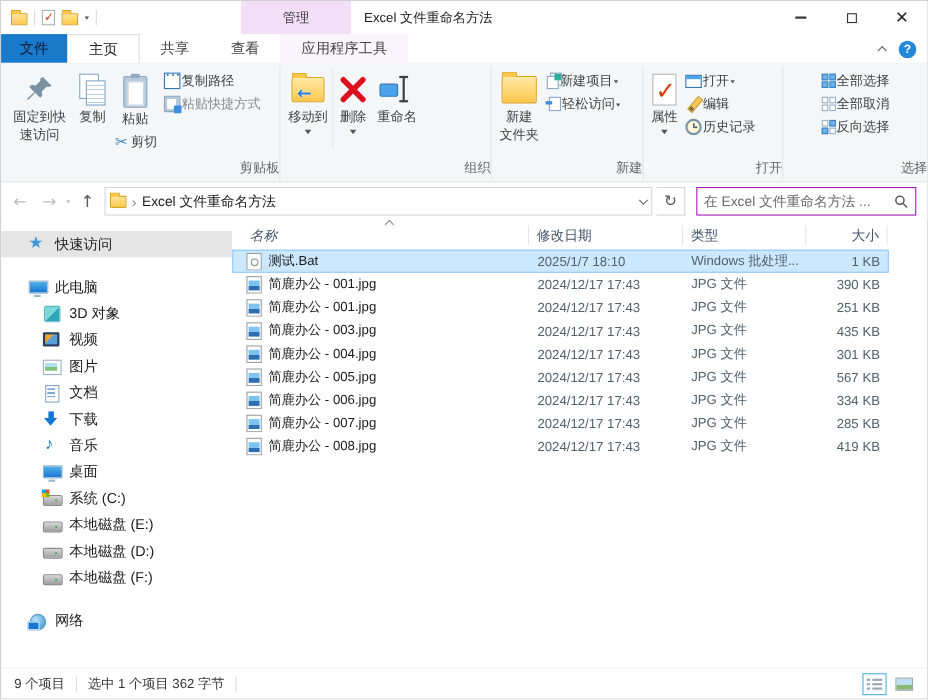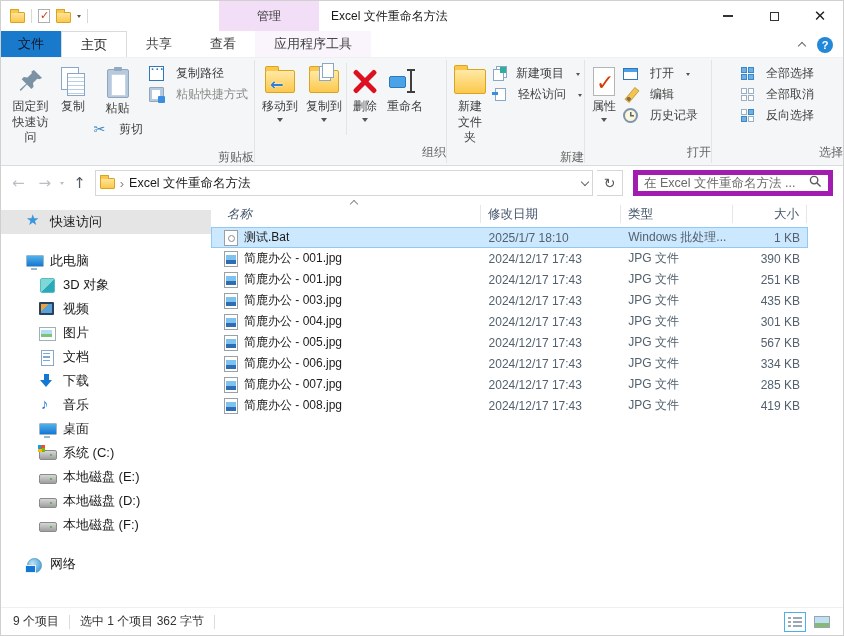--- a/index.html
+++ b/index.html
@@ -37,21 +37,21 @@
   .help-ic { width:16px; height:16px; border-radius:50%; background:#2488d8; color:#fff; font-size:11px; font-weight:bold; display:flex; align-items:center; justify-content:center; }
 
   
   .ribbon { height:108px; background:#f5f6f7; border-bottom:1px solid #dadbdc; display:flex; flex:none; }
   .rgroup { display:flex; flex-direction:column; padding-top:3px; }
   .rgroup-content { flex:1; display:flex; align-items:flex-start; padding:0 3px; }
   .rgroup-label { text-align:right; font-size:12px; color:#656565; padding:1px 0 4px; }
   .rsep { width:1px; background:#e3e4e5; margin:2px 0; }
   .rbig { display:flex; flex-direction:column; align-items:center; padding:2px 4px; font-size:12px; color:#3f3f3f; line-height:1.3; text-align:center; }
   .rbig .ric { height:36px; display:flex; align-items:center; justify-content:center; }
-  .rsm { display:flex; align-items:center; gap:12px; font-size:12px; color:#3f3f3f; padding:2px 3px; white-space:nowrap; }
+  .rsm { display:flex; align-items:center; gap:1px; font-size:12px; color:#3f3f3f; padding:2px 3px; white-space:nowrap; }
   .rcol { display:flex; flex-direction:column; align-items:flex-start; padding-top:2px; }
 
   
   .bfolder { position:relative; width:30px; height:23px; background:linear-gradient(180deg,#ffe9a6,#fcc84c); border:1px solid #d9a521; border-radius:2px; }
   .bfolder::before { content:""; position:absolute; top:-5px; left:-1px; width:12px; height:4px; background:#fcc84c; border:1px solid #d9a521; border-bottom:none; border-radius:2px 2px 0 0; }
   .ov-arrow { position:absolute; left:4px; top:4px; color:#2f7ed8; font-size:16px; font-weight:bold; text-shadow:0 0 2px #fff; font-family:"DejaVu Sans",sans-serif; }
   .ov-pages { position:absolute; left:12px; top:-8px; width:12px; height:15px; background:#fff; border:1px solid #8ba7c7; box-shadow:-3px 3px 0 -1px #fff, -3px 3px 0 0 #8ba7c7; }
   .copy-ic { position:relative; width:24px; height:28px; }
   .copy-ic::before, .copy-ic::after { content:""; position:absolute; width:16px; height:21px; background:#fff; border:1px solid #8ba7c7; }
   .copy-ic::before { left:0; top:0; }
@@ -97,21 +97,21 @@
   .selgrid .o { background:#fff; border:1px solid #9bb0c4; }
 
   
   .addrbar { height:34px; display:flex; align-items:center; padding:0 10px 0 6px; gap:4px; background:#fff; flex:none; }
   .nav-arrow { font-size:15px; color:#b9bfc6; padding:0 5px; font-family:"DejaVu Sans",sans-serif; }
   .nav-up { color:#4f5a66; }
   .crumb-box { flex:1; height:26px; border:1px solid #d6d6d6; display:flex; align-items:center; padding:0 4px; gap:5px; background:#fff; }
   .crumb-box .sep { color:#888; font-size:13px; }
   .crumb-text { font-size:12.5px; color:#1a1a1a; flex:1; }
   .refresh-btn { width:26px; height:26px; border:1px solid #d6d6d6; border-left:none; display:flex; align-items:center; justify-content:center; color:#5a5a5a; font-size:14px; font-family:"DejaVu Sans",sans-serif; }
-  .searchbox { width:200px; height:26px; border:5px solid #a21caf; display:flex; padding:0 6px; margin-left:6px; }
+  .searchbox { width:200px; height:26px; border:1px solid #a21caf; display:flex; align-items:center; padding:0 6px; margin-left:6px; }
   .searchbox input { border:none; outline:none; flex:1; font-size:12.5px; color:#333; font-family:inherit; min-width:0; }
   .searchbox input::placeholder { color:#6a6a6a; }
 
   
   .content { flex:1; display:flex; overflow:hidden; }
   .sidebar { width:210px; flex:none; padding-top:10px; overflow:hidden; }
   .side-item { height:24px; display:flex; align-items:center; gap:7px; font-size:13px; color:#1a1a1a; padding-left:24px; }
   .side-item.lvl2 { padding-left:37px; }
   .side-item.selected { background:#e5e5e5; }
   .side-item.gap { margin-top:15px; }
@@ -258,29 +258,20 @@
       <div class="rgroup-content">
         <div class="rbig">
           <span class="ric">
               <span class="bfolder">
                 <span class="ov-arrow">←</span>
               </span>
             </span>
           <span>移动到</span>
           <span class="tri"></span>
         </div>
-        <div class="rbig">
-          <span class="ric">
-              <span class="bfolder">
-                <span class="ov-pages"></span>
-              </span>
-            </span>
-          <span>复制到</span>
-          <span class="tri"></span>
-        </div>
         <div class="rsep" style="height:72px; flex:none;"></div>
         <div class="rbig">
           <span class="ric">
               <span class="xdel"></span>
             </span>
           <span>删除</span>
           <span class="tri"></span>
         </div>
         <div class="rbig">
           <span class="ric">

